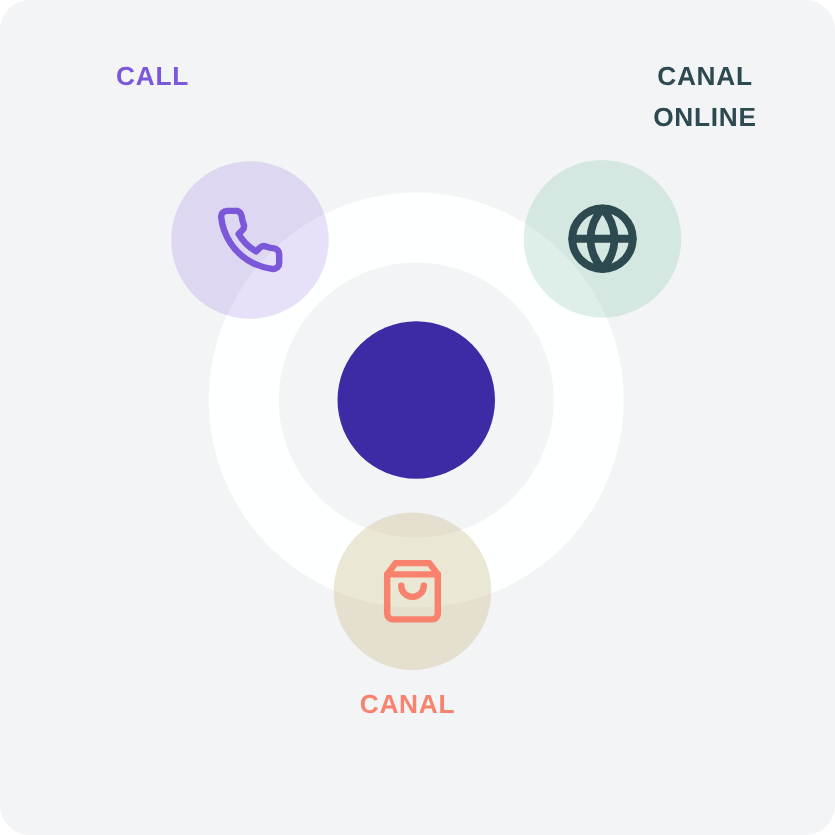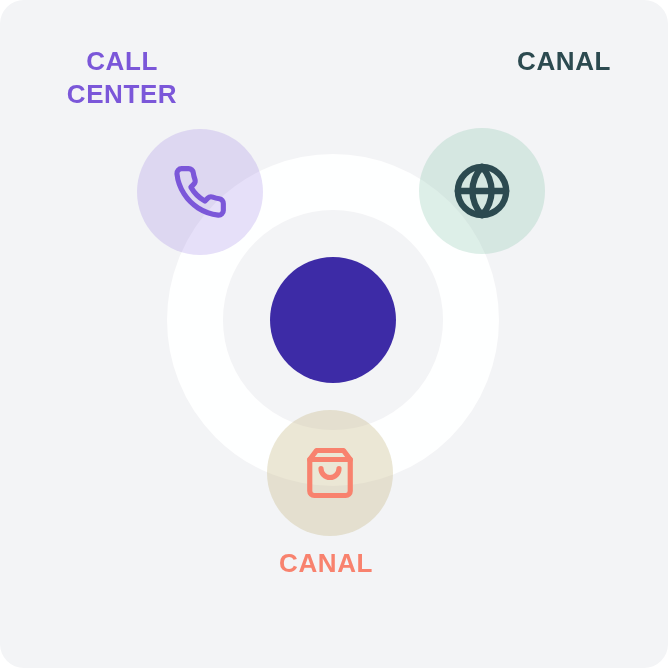--- a/index.html
+++ b/index.html
@@ -49,21 +49,21 @@
   }
   .bubble-call        { left: 137px; top: 129px; }
   .bubble-online      { left: 419px; top: 128px; }
   .bubble-presencial  { left: 267px; top: 410px; }
   .bubble svg { display: block; }
   
   .node-label {
     position: absolute;
     width: 200px;
     text-align: center;
-    font-size: 26px;
+    font-size: 21px;
     font-weight: 700;
     line-height: 33px;
     letter-spacing: 0.6px;
   }
   .label-call       { left: 22px;  top: 45px; }
   .label-online     { left: 464px; top: 45px; }
   .label-presencial { left: 226px; top: 547px; }
   .node-label span { display: block; }
 </style>
 </head>
@@ -92,24 +92,24 @@
       <path d="M6 2L3 6v14a2 2 0 0 0 2 2h14a2 2 0 0 0 2-2V6l-3-4z"></path>
       <line x1="3" y1="6" x2="21" y2="6"></line>
       <path d="M16 10a4 4 0 0 1-8 0"></path>
     </svg>
   </div>
 
   <div class="hub" style="background: rgb(61, 43, 166);"></div>
 
   <div class="node-label label-call" style="color: rgb(123, 87, 217);">
     <span>CALL</span>
-    <span>CENTER</span>
   </div>
 
   <div class="node-label label-online" style="color: rgb(44, 74, 80);">
     <span>CANAL</span>
+    <span>ONLINE</span>
   </div>
 
   <div class="node-label label-presencial" style="color: rgb(248, 130, 110);">
     <span>CANAL</span>
   </div>
 
 </div>
 
 </body></html>

